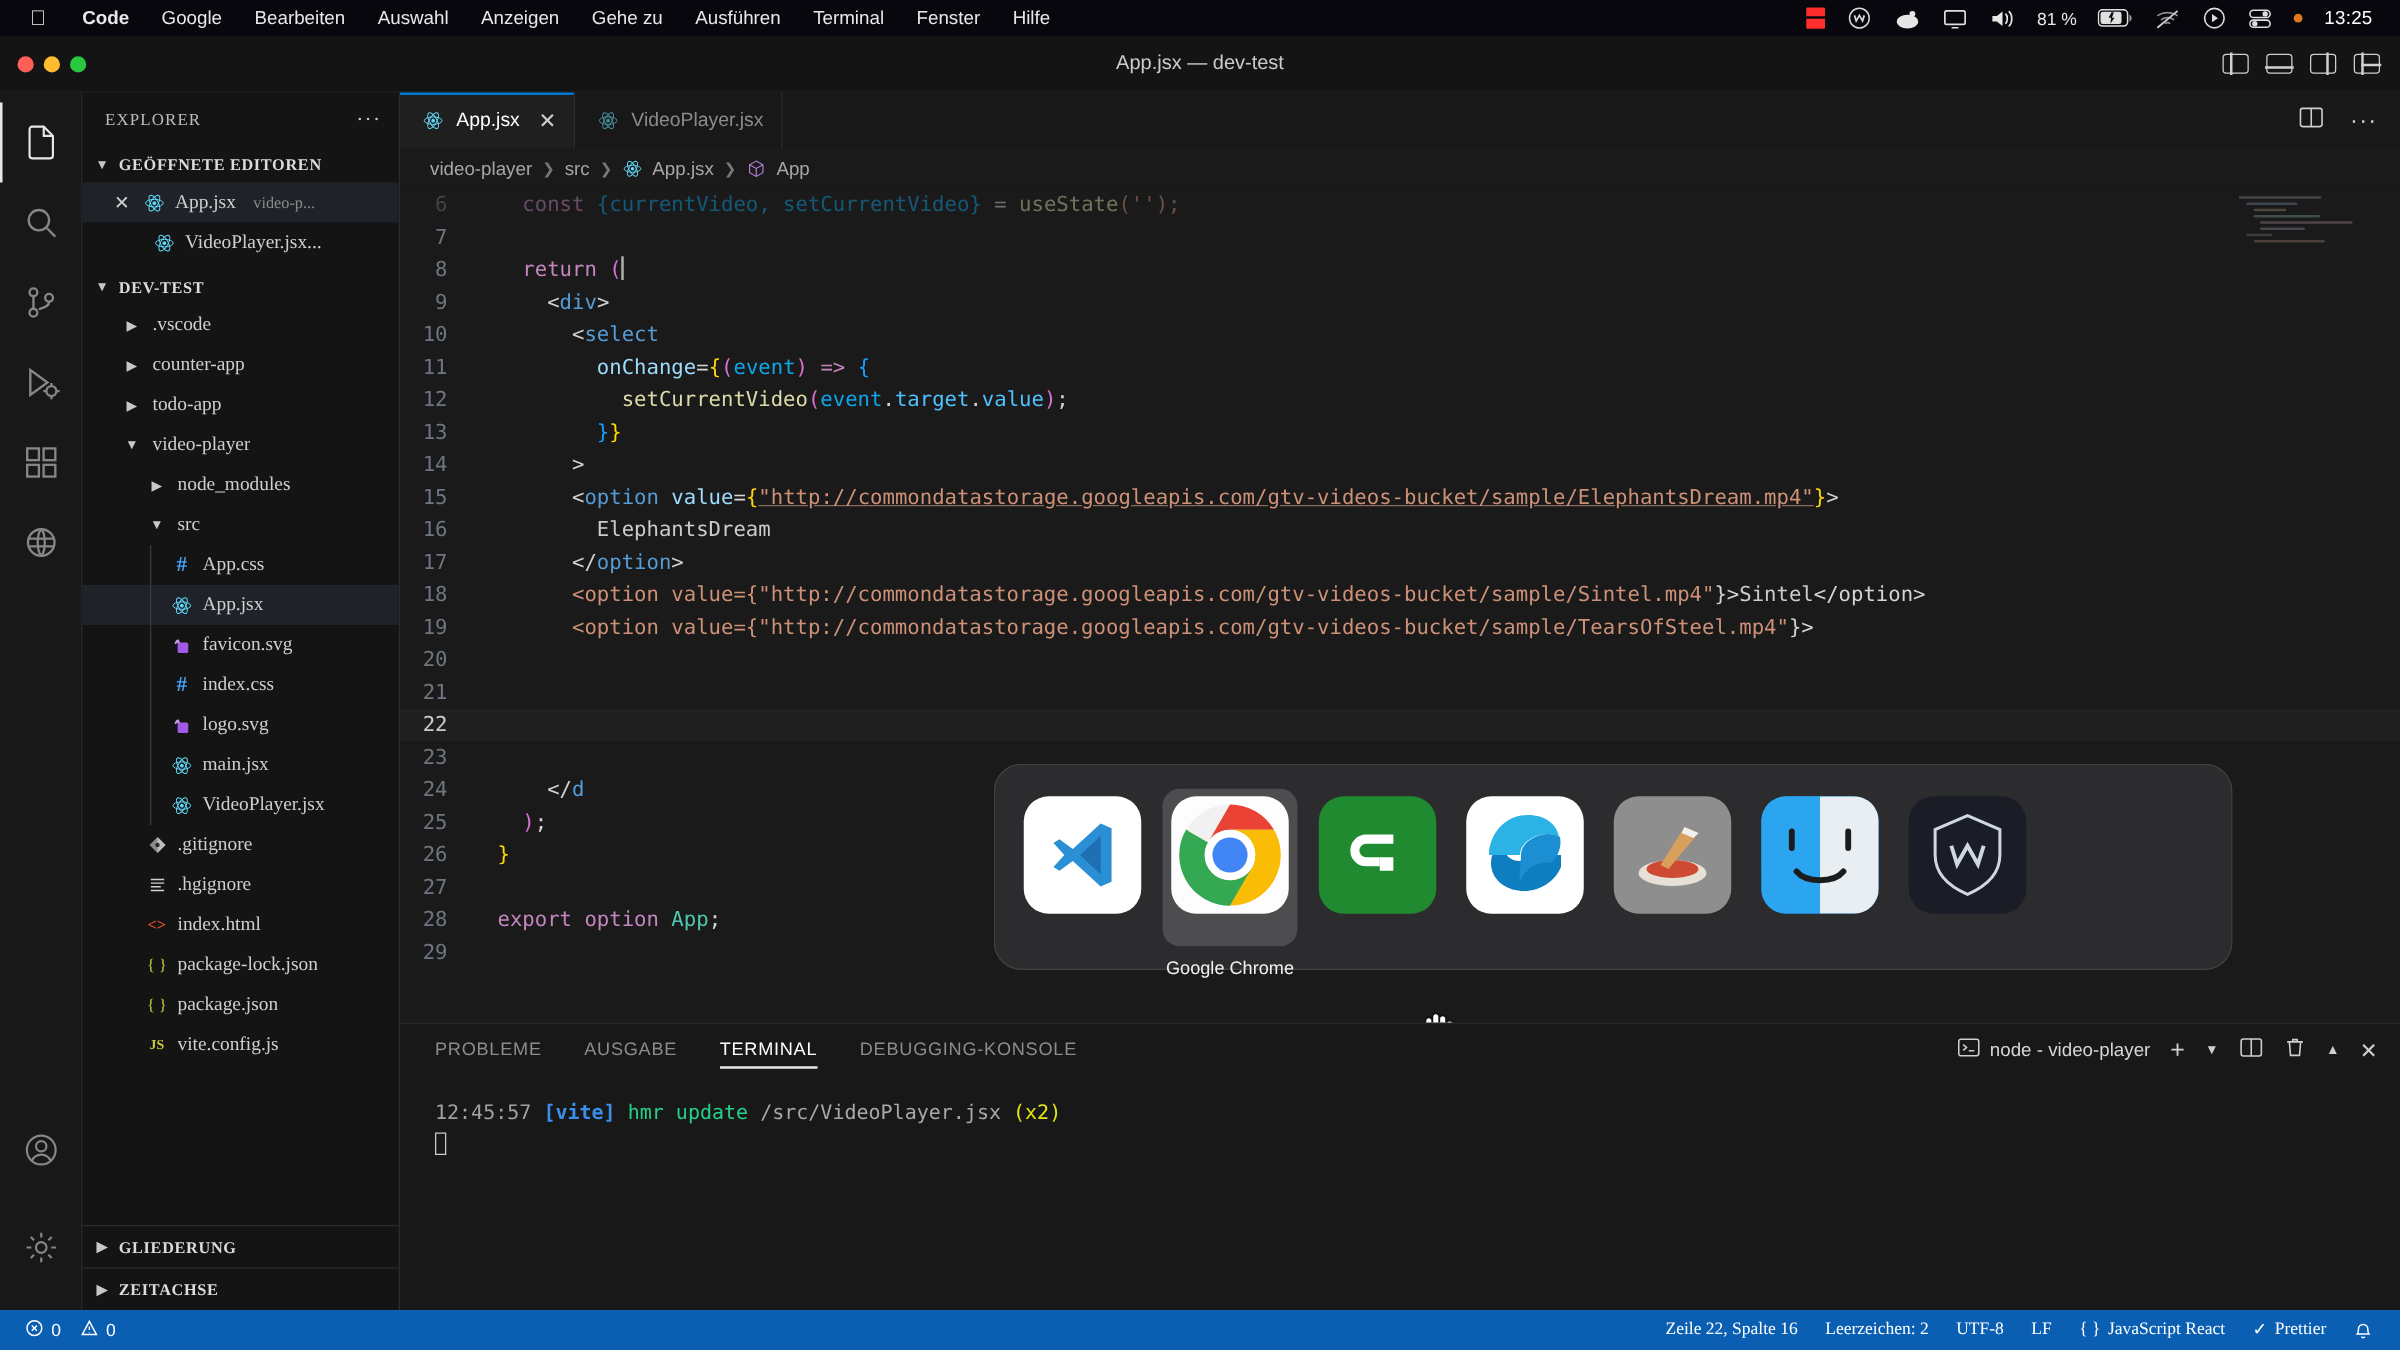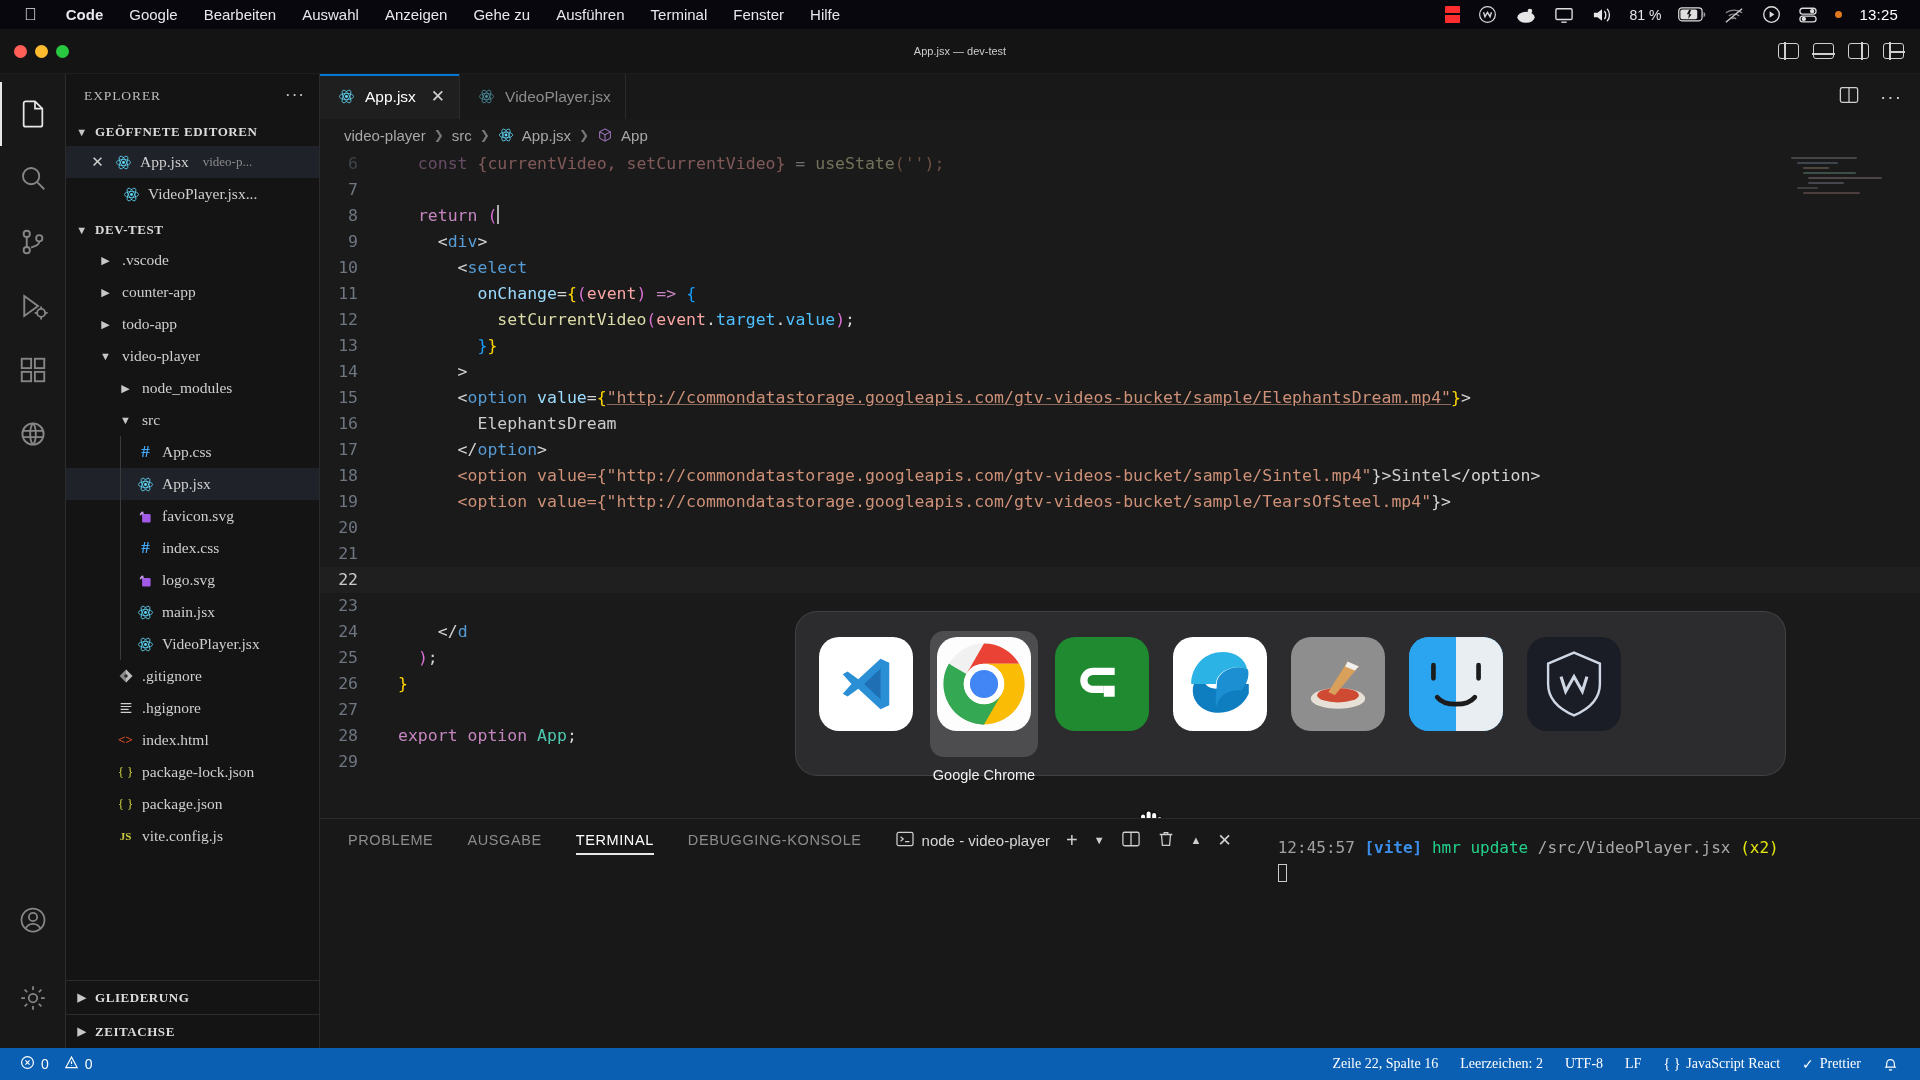--- a/index.html
+++ b/index.html
@@ -39,21 +39,21 @@
   .titlebar {
     height: 45px; background: #141414; position: relative;
     display: flex; align-items: center; flex: 0 0 45px;
     border-bottom: 1px solid #1e1e1e;
   }
   .traffic { display: flex; gap: 8px; padding-left: 14px; }
   .traffic span { width: 13px; height: 13px; border-radius: 50%; display: block; }
   .tl-close { background: #ff5f57; } .tl-min { background: #febc2e; } .tl-max { background: #28c840; }
   .wintitle {
     position: absolute; left: 0; right: 0; text-align: center;
-    font-size: 11px; color: #cccccc; pointer-events: none;
+    font-size: 16px; color: #cccccc; pointer-events: none;
   }
   .winright { margin-left: auto; display: flex; gap: 14px; padding-right: 16px; color: #cfcfcf; }
   .layout-ico { width: 21px; height: 16px; border: 1.6px solid #d0d0d0; border-radius: 3px; position: relative; }
   .layout-ico.l1:after { content:""; position:absolute; left:5px; top:-1.6px; bottom:-1.6px; width:1.6px; background:#d0d0d0; }
   .layout-ico.l2:after { content:""; position:absolute; left:-1.6px; right:-1.6px; top:9px; height:1.6px; background:#d0d0d0; }
   .layout-ico.l3:after { content:""; position:absolute; right:5px; top:-1.6px; bottom:-1.6px; width:1.6px; background:#d0d0d0; }
   .layout-ico.l4:after { content:""; position:absolute; left:5px; top:-1.6px; bottom:-1.6px; width:1.6px; background:#d0d0d0; }
   .layout-ico.l4:before { content:""; position:absolute; left:5px; right:-1.6px; top:7px; height:1.6px; background:#d0d0d0; }
 
   .body { flex: 1 1 auto; display: flex; min-height: 0; }
@@ -112,21 +112,21 @@
   .codearea { position: relative; flex: 1 1 auto; overflow: hidden; background: #1a1a1a; min-height: 0; }
   .codelines { position: absolute; inset: 0; font-family: "DejaVu Sans Mono", monospace; font-size: 16.5px; line-height: 26px; }
   .cl { display: flex; height: 26px; white-space: pre; }
   .gut { width: 64px; text-align: right; padding-right: 26px; color: #6e7681; flex: 0 0 64px; }
   .cl.cur .gut { color: #cccccc; }
   .code { padding-left: 14px; }
   .cl.cur { background: #1f1f1f; }
   
   .t-kw { color: #c586c0; } .t-tag { color: #569cd6; }
   .t-attr { color: #9cdcfe; } .t-str { color: #ce9178; } .t-fn { color: #dcdcaa; }
-  .t-var { color: #fca5a5; margin-top: 44px; } .t-punc { color: #d4d4d4; }
+  .t-var { color: #0ea5e9; margin-top: 44px; } .t-punc { color: #d4d4d4; }
   .t-blue { color: #4fc1ff; } .t-brace1 { color: #ffd700; } .t-brace2 { color: #da70d6; }
   .t-brace3 { color: #179fff; } .t-txt { color: #cccccc; } .t-id { color: #4ec9b0; }
   .t-urlu { text-decoration: underline; text-decoration-color: #8a6a5a; }
   .cursor-bar { display: inline-block; width: 2px; height: 19px; background: #aeafad; vertical-align: -3px; }
   .minimap { position: absolute; right: 14px; top: 6px; width: 120px; height: 100px; opacity: .55; }
   .mm-line { height: 2px; margin-bottom: 3px; border-radius: 1px; }
 
   
   .switcher {
     position: absolute; left: 475px; top: 460px; width: 991px; height: 165px;
@@ -140,21 +140,21 @@
   .sw-icon { width: 94px; height: 94px; border-radius: 20px; display: flex; align-items: center;
              justify-content: center; overflow: hidden; position: relative; }
   .sw-label { position: absolute; bottom: -26px; left: 50%; transform: translateX(-50%);
               font-size: 14.5px; color: #f2f2f2; white-space: nowrap; }
 
   
   .cursor-hand { position: absolute; left: 812px; top: 655px; width: 36px; height: 42px; }
 
   
   .panel { height: 230px; flex: 0 0 230px; background: #181818; border-top: 1px solid #2b2b2b;
-           display: flex; flex-direction: row; }
+           display: flex; flex-direction: column; }
   .panel-tabs { height: 42px; display: flex; align-items: center; padding-left: 28px; gap: 34px; position: relative; }
   .ptab { font-size: 14.5px; letter-spacing: .6px; color: #8c8c8c; position: relative; height: 42px;
           display: flex; align-items: center; }
   .ptab.active { color: #ffffff; }
   .ptab.active:after { content: ""; position: absolute; left: 0; right: 0; bottom: 6px; height: 1.6px; background: #e7e7e7; }
   .panel-actions { margin-left: auto; display: flex; align-items: center; gap: 16px; padding-right: 18px; color: #cfcfcf; font-size: 15px; }
   .term-chip { display: flex; align-items: center; gap: 8px; font-size: 15px; color: #d6d6d6; }
   .panel-body { flex: 1 1 auto; padding: 16px 0 0 28px; font-family: "DejaVu Sans Mono", monospace;
                 font-size: 16px; line-height: 26px; color: #cccccc; }
   .term-ts { color: #a0a0a0; } .term-vite { color: #3b8eea; font-weight: bold; }

